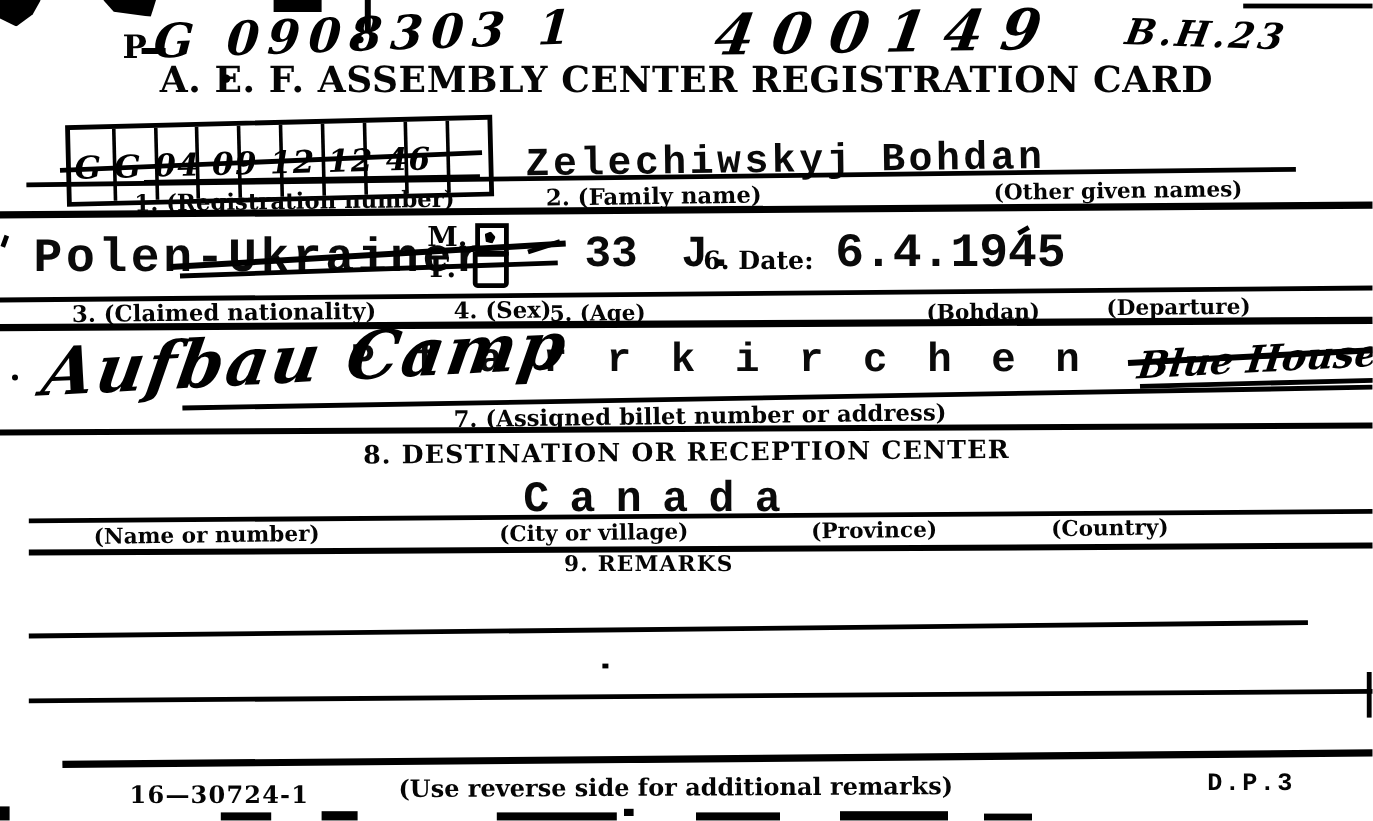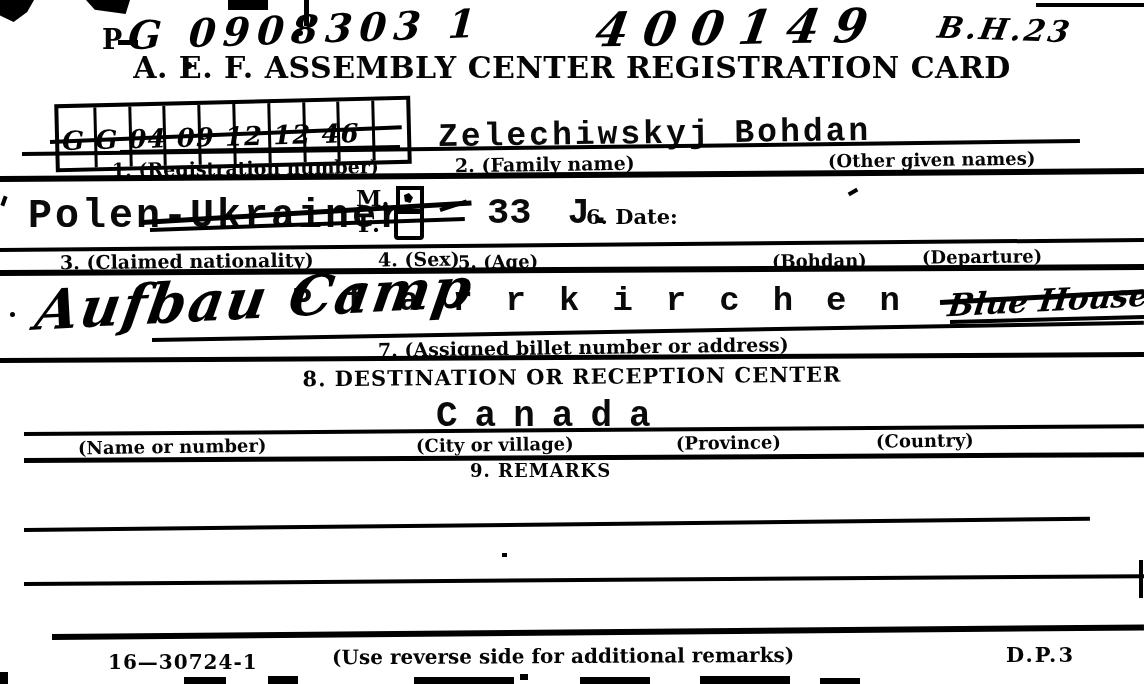--- a/index.html
+++ b/index.html
@@ -75,20 +75,21 @@
 
   <div class="printed abs" style="left:356px;top:184px;font-size:23px;">M.</div>
   <div class="printed abs" style="left:358px;top:210px;font-size:23px;">F.</div>
   <div class="box" style="left:396px;top:186px;width:20px;height:19px;border-width:4px;">
     <div class="artifact" style="left:4px;top:3px;width:9px;height:10px;clip-path:polygon(0 20%,55% 0,100% 45%,70% 100%,10% 85%);"></div>
   </div>
   <div class="box" style="left:394px;top:210px;width:22px;height:22px;border-width:4px;border-radius:0 0 4px 4px;"></div>
 
   <div class="typed abs" style="left:487px;top:192px;font-size:37px;word-spacing:14px;">33 J.</div>
   <div class="printed abs" style="left:586px;top:204px;font-size:21px;">6. Date:</div>
+  <div class="typed abs" style="left:696px;top:190px;font-size:40px;letter-spacing:0px;">6.4.1945</div>
 
   <div class="rule" style="left:0;top:248px;width:1144px;height:4px;transform:rotate(-0.5deg);"></div>
 
   <div class="printed abs" style="left:60px;top:250px;font-size:19px;transform:rotate(-0.6deg);">3. (Claimed nationality)</div>
   <div class="printed abs" style="left:378px;top:248px;font-size:19px;transform:rotate(-0.6deg);">4. (Sex)</div>
   <div class="printed abs" style="left:458px;top:251px;font-size:18px;transform:rotate(-0.6deg);">5. (Age)</div>
   <div class="printed abs" style="left:772px;top:250px;font-size:18px;transform:rotate(-0.6deg);">(Bohdan)</div>
   <div class="printed abs" style="left:922px;top:246px;font-size:18px;transform:rotate(-0.6deg);">(Departure)</div>
 
   <div class="rule" style="left:0;top:270px;width:1144px;height:6px;transform:rotate(-0.3deg);"></div>
@@ -116,21 +117,21 @@
   <div class="rule" style="left:24px;top:458px;width:1120px;height:5px;transform:rotate(-0.3deg);"></div>
 
   <div class="printed abs" style="left:470px;top:460px;font-size:18px;letter-spacing:1px;">9. REMARKS</div>
 
   <div class="rule" style="left:24px;top:528px;width:1066px;height:4px;transform:rotate(-0.6deg);"></div>
   <div class="rule" style="left:24px;top:582px;width:1120px;height:4px;transform:rotate(-0.4deg);"></div>
   <div class="rule" style="left:52px;top:634px;width:1092px;height:6px;transform:rotate(-0.5deg);"></div>
 
   <div class="printed abs" style="left:108px;top:650px;font-size:20px;letter-spacing:1px;">16—30724-1</div>
   <div class="printed abs" style="left:332px;top:644px;font-size:20px;transform:rotate(-0.3deg);">(Use reverse side for additional remarks)</div>
-  <div class="printed abs" style="left:1006px;top:642px;font-size:21px;letter-spacing:2px;">D.P.3</div>
+  <div class="printed abs" style="left:1006px;top:642px;font-size:21px;letter-spacing:2px;font-family:Liberation Mono, monospace;">D.P.3</div>
 
   <div class="artifact" style="left:0;top:672px;width:8px;height:12px;"></div>
   <div class="artifact" style="left:184px;top:677px;width:42px;height:7px;"></div>
   <div class="artifact" style="left:268px;top:676px;width:30px;height:8px;"></div>
   <div class="artifact" style="left:414px;top:677px;width:100px;height:7px;"></div>
   <div class="artifact" style="left:520px;top:674px;width:8px;height:6px;"></div>
   <div class="artifact" style="left:580px;top:677px;width:70px;height:7px;"></div>
   <div class="artifact" style="left:700px;top:676px;width:90px;height:8px;"></div>
   <div class="artifact" style="left:820px;top:678px;width:40px;height:6px;"></div>
 

